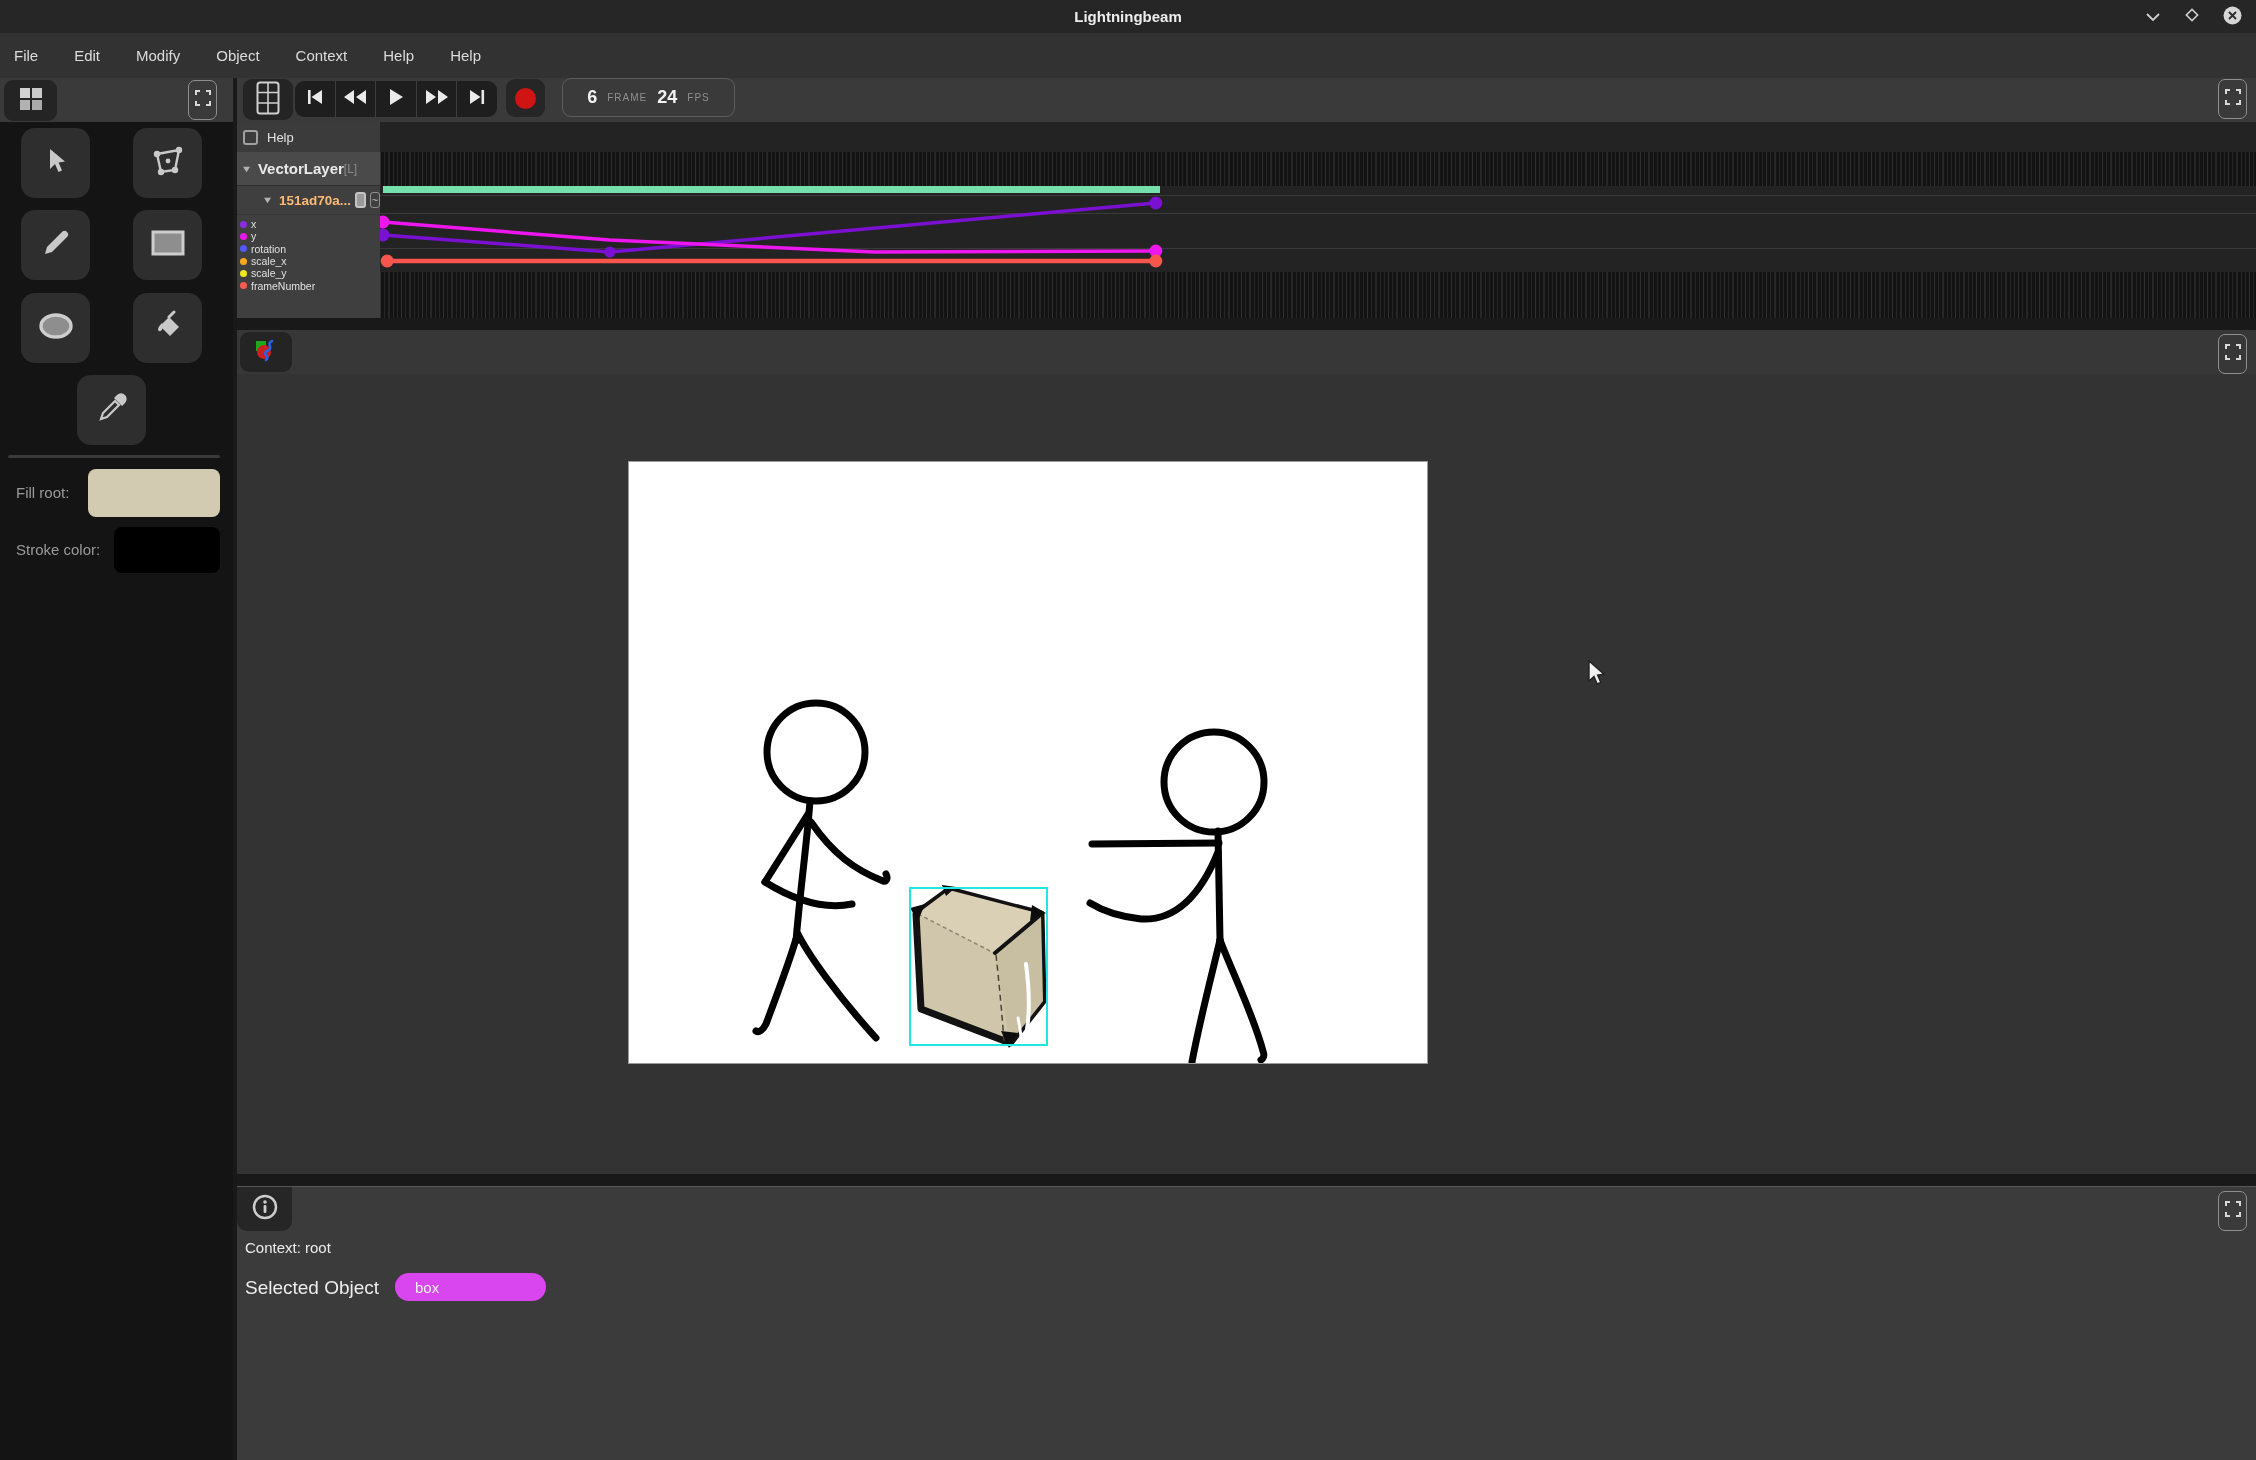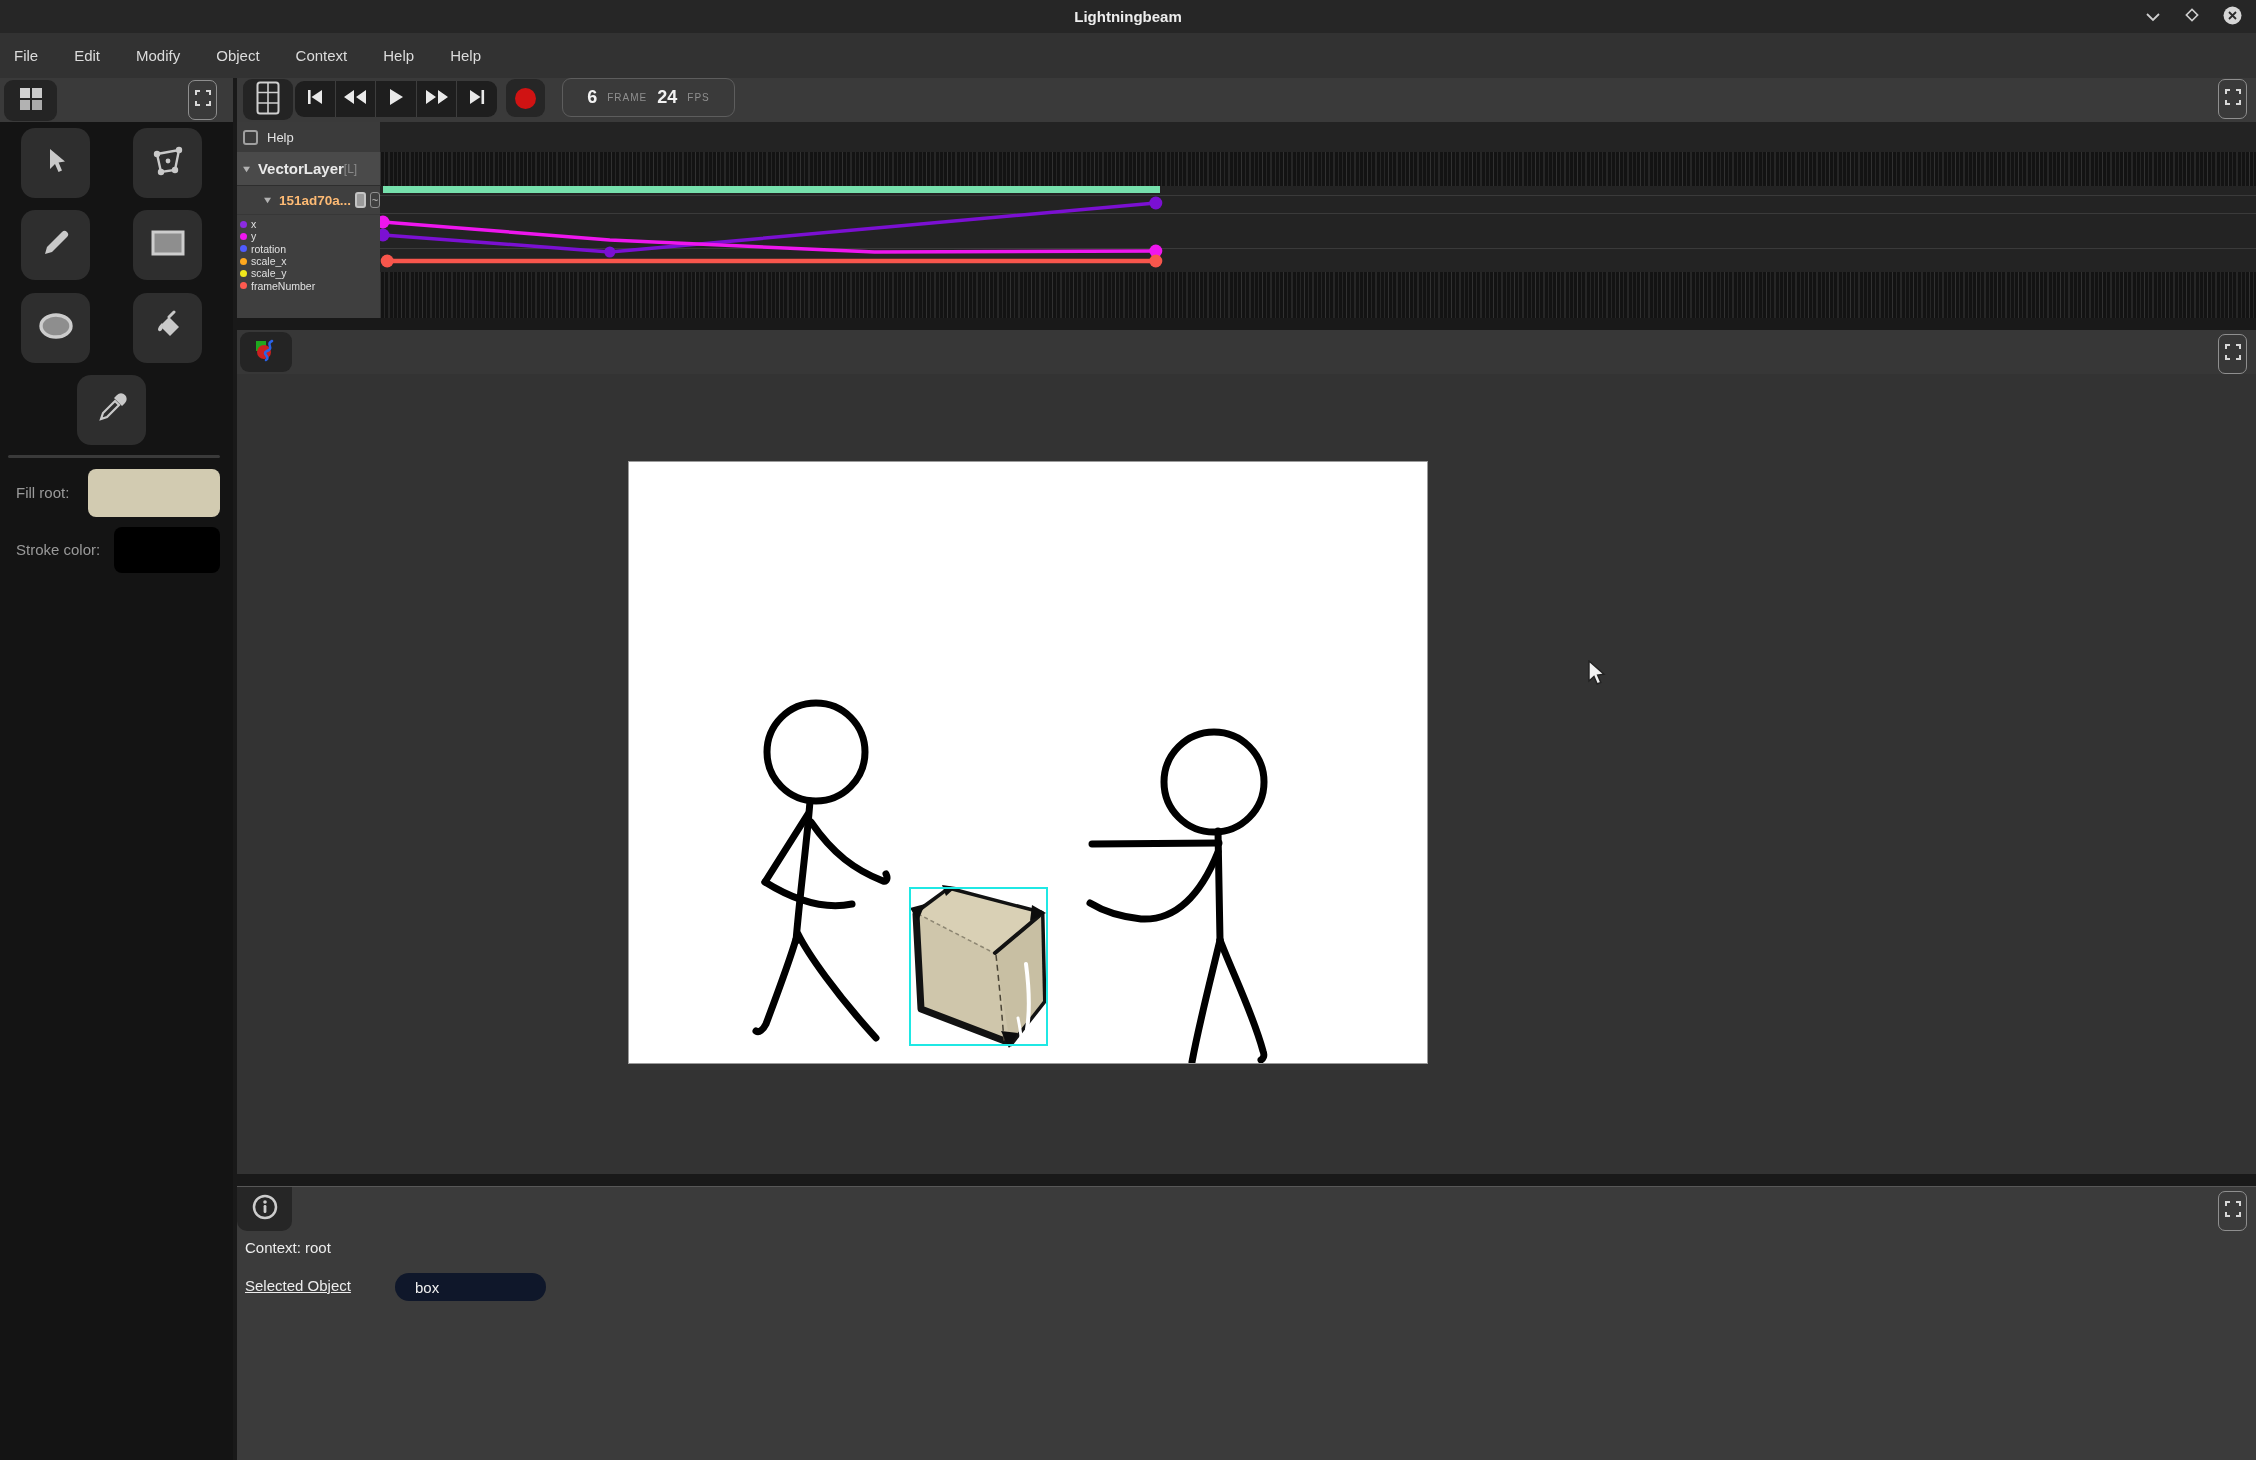--- a/index.html
+++ b/index.html
@@ -81,22 +81,22 @@
   
   #canvas-panel{position:absolute;left:237px;top:330px;width:2019px;height:844px;background:#333333;}
   #canvas-panel .hdr-strip{background:#373737;}
   #stage{position:absolute;left:392px;top:132px;width:798px;height:601px;background:#ffffff;box-shadow:0 0 0 1px #9b9b9b;}
 
   
   #bottom-panel{position:absolute;left:237px;top:1186px;width:2019px;height:274px;background:#3b3b3b;border-top:1px solid #575757;}
   #info-btn{position:absolute;left:0;top:0;width:55px;height:44px;background:#262626;border-radius:0 0 10px 10px;
     display:flex;align-items:center;justify-content:center;}
   #context-text{position:absolute;left:8px;top:52px;font-size:15px;color:#ededed;}
-  #selected-label{position:absolute;left:8px;top:90px;font-size:15px;color:#ededed;text-decoration:underline;}
-  #selected-pill{position:absolute;left:158px;top:86px;width:151px;height:28px;background:#0f172a;border-radius:14px;
+  #selected-label{position:absolute;left:8px;top:90px;font-size:19px;color:#ededed;}
+  #selected-pill{position:absolute;left:158px;top:86px;width:151px;height:28px;background:#d946ef;border-radius:14px;
     display:flex;align-items:center;}
   #selected-value{font-size:15px;color:#f0f0f0;margin-left:20px;}
 
   #mouse-cursor{position:absolute;left:1587px;top:660px;}
 </style>
 </head>
 <body>
 
 <div id="titlebar">
   <div id="win-title">Lightningbeam</div>

